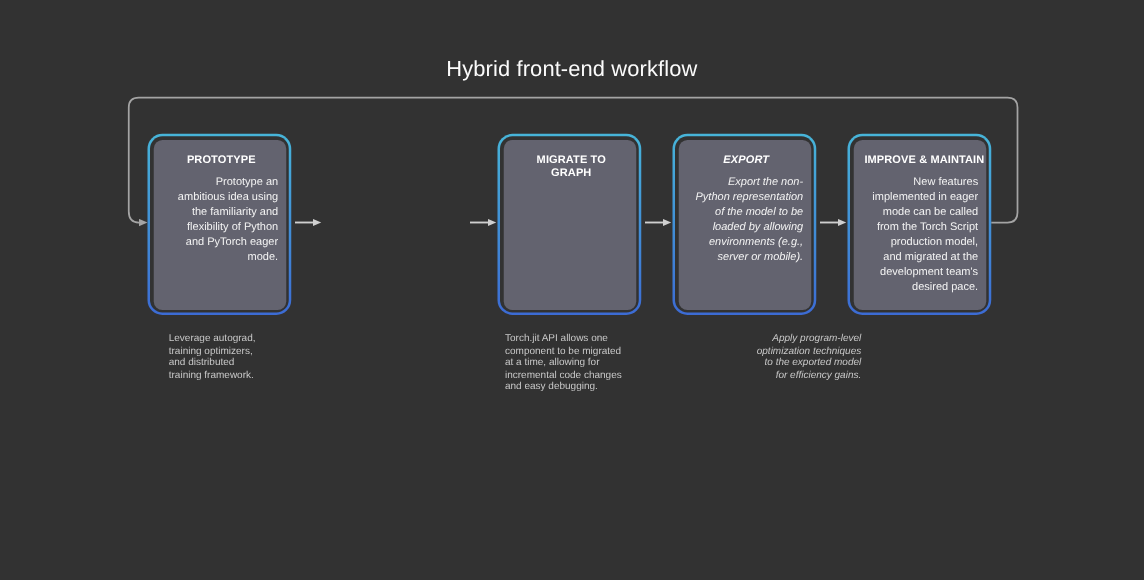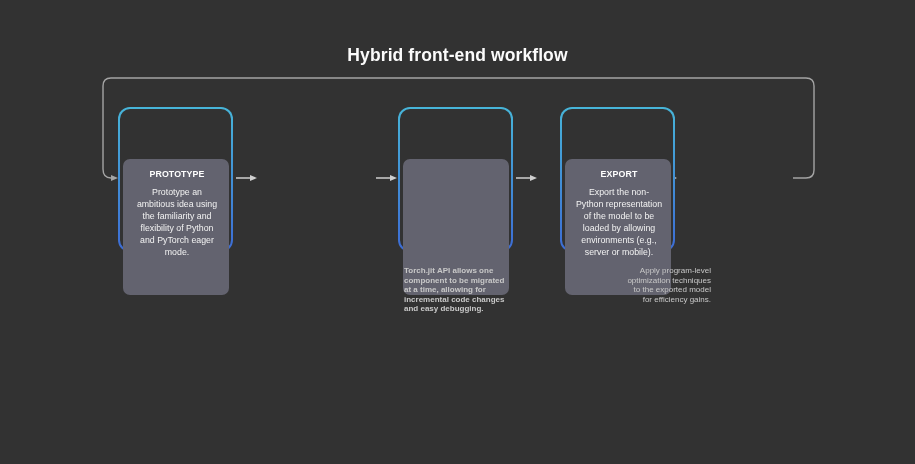--- a/index.html
+++ b/index.html
@@ -7,74 +7,73 @@
     width: 915px; height: 464px;
     background: var(--bg, #323232);
     font-family: "Liberation Sans", sans-serif;
     overflow: hidden; position: relative;
   }
   .stage { position: absolute; inset: 0; }
 
   .title {
     position: absolute; left: 0; right: 0; top: 45px;
     text-align: center;
-    font-size: 17.5px; font-weight: bold;
+    font-size: 17.5px; font-weight: normal;
     color: #fbfbfb; letter-spacing: 0.1px;
     margin: 0;
   }
 
   svg.connectors { position: absolute; left: 0; top: 0; width: 915px; height: 464px; }
   .loop-path { fill: none; stroke: var(--line-loop, #a4a4a4); stroke-width: 1.4; }
   .arrow-path { fill: none; stroke: var(--line-arrow, #cfcfcf); stroke-width: 1.5; }
   .head-loop-fill { fill: var(--line-loop, #a4a4a4); }
   .head-arrow-fill { fill: var(--line-arrow, #cfcfcf); }
 
   .col { position: absolute; top: 107px; width: 115px; }
   .col1 { left: 118px; } .col2 { left: 258px; } .col3 { left: 398px; }
-  .col4 { left: 560px; } .col5 { left: 678px; }
+  .col4 { left: 538px; font-style: italic; } .col5 { left: 678px; }
 
   .box {
     box-sizing: border-box;
     width: 115px; height: 145px;
     border-radius: 12px; padding: 2px;
     background: linear-gradient(180deg, var(--accent-top, #47b5d9) 0%, var(--accent-bottom, #3c6bd4) 100%);
   }
   .box-mid {
     box-sizing: border-box;
     width: 100%; height: 100%;
     border-radius: 10px; padding: 2.5px;
     background: var(--bg, #323232);
   }
   .box-fill {
     box-sizing: border-box;
     width: 100%; height: 100%;
     border-radius: 7px;
     background: var(--box-fill, #63636f);
     padding: 10px 6px 8px 9px;
-    margin-top: 47px;
   }
   .box-heading {
     font-size: 8.8px; font-weight: bold; color: #ffffff;
     text-align: center; white-space: pre; line-height: 11.5px;
     margin-bottom: 6px; letter-spacing: 0.1px;
   }
   .box-body {
     font-size: 8.8px; color: #f3f3f3;
     white-space: pre-line; line-height: 12px;
-    text-align: center;
+    text-align: right;
   }
   .note {
     margin-top: 14px;
     width: 140px;
     font-size: 8px; line-height: 9.6px;
     color: var(--note-color, #c8c8c8);
     white-space: pre-line;
   }
   .col1 .note { margin-left: 17px; }
-  .col3 .note { margin-left: 6px; font-weight: bold; }
+  .col3 .note { margin-left: 6px; }
   .col4 .note { margin-left: 11px; text-align: right; }
 </style>
 </head>
 <body>
 
 <div class="stage">
 
   <h1 class="title">Hybrid front-end workflow</h1>
 
   <svg class="connectors" viewBox="0 0 915 464" aria-hidden="true">
@@ -100,27 +99,33 @@
         <div class="box-heading">PROTOTYPE</div>
         <div class="box-body">Prototype an
 ambitious idea using
 the familiarity and
 flexibility of Python
 and PyTorch eager
 mode.</div>
       </div>
         </div>
     </div>
+    <div class="note">Leverage autograd,
+training optimizers,
+and distributed
+training framework.</div>
   </div>
 
 
   <div class="col col3">
     <div class="box">
       <div class="box-mid">
           <div class="box-fill">
+        <div class="box-heading">MIGRATE TO
+GRAPH</div>
       </div>
         </div>
     </div>
     <div class="note">Torch.jit API allows one
 component to be migrated
 at a time, allowing for
 incremental code changes
 and easy debugging.</div>
   </div>
 
@@ -137,14 +142,32 @@
 server or mobile).</div>
       </div>
         </div>
     </div>
     <div class="note">Apply program-level
 optimization techniques
 to the exported model
 for efficiency gains.</div>
   </div>
 
+  <div class="col col5">
+    <div class="box">
+      <div class="box-mid">
+          <div class="box-fill">
+        <div class="box-heading">IMPROVE &amp; MAINTAIN</div>
+        <div class="box-body">New features
+implemented in eager
+mode can be called
+from the Torch Script
+production model,
+and migrated at the
+development team's
+desired pace.</div>
+      </div>
+        </div>
+    </div>
+    <div class="note"></div>
+  </div>
 
 </div>
 
 </body></html>

